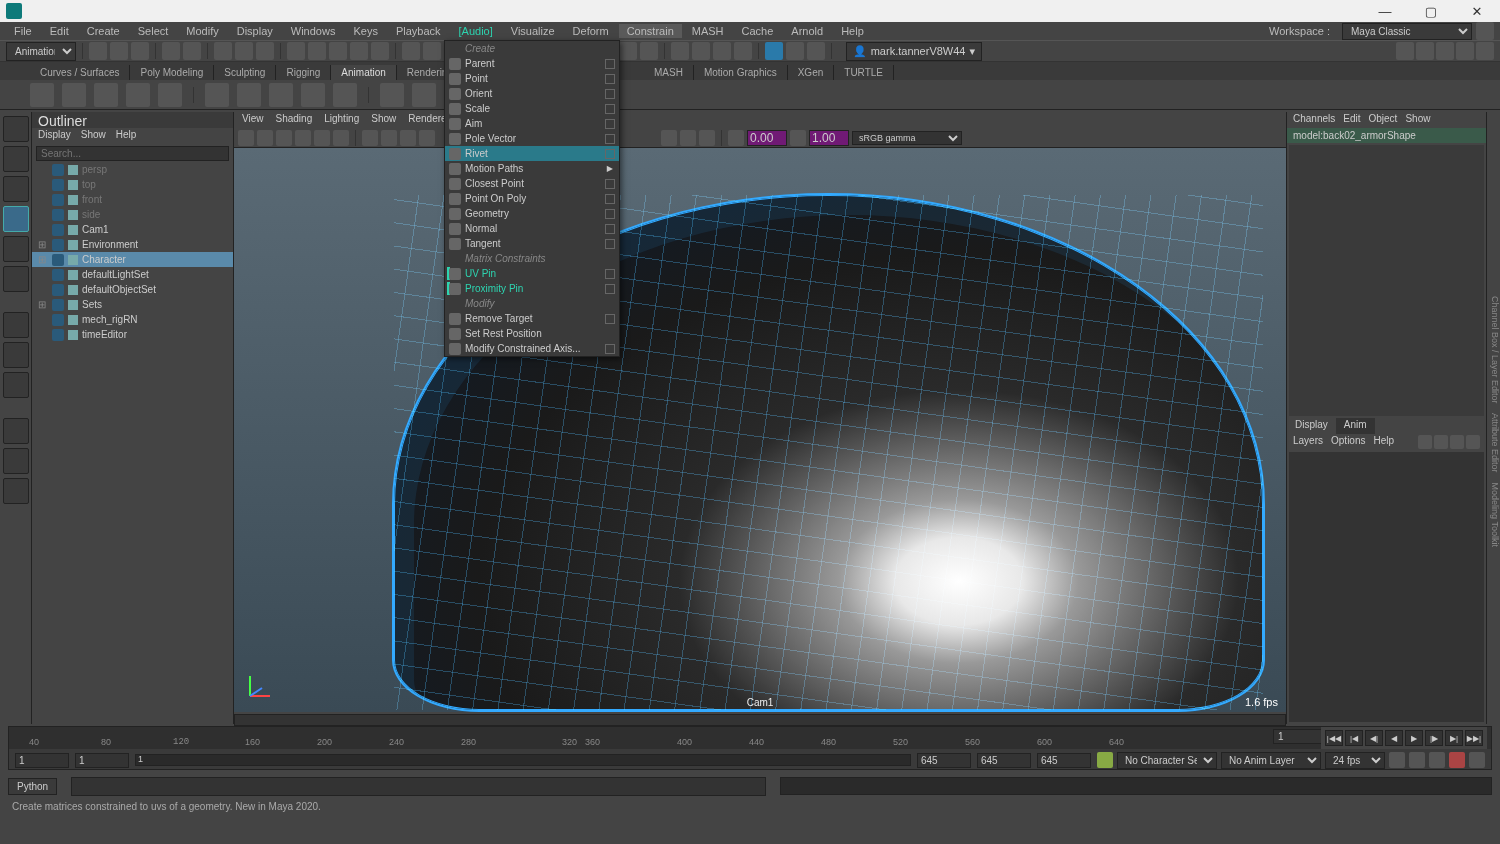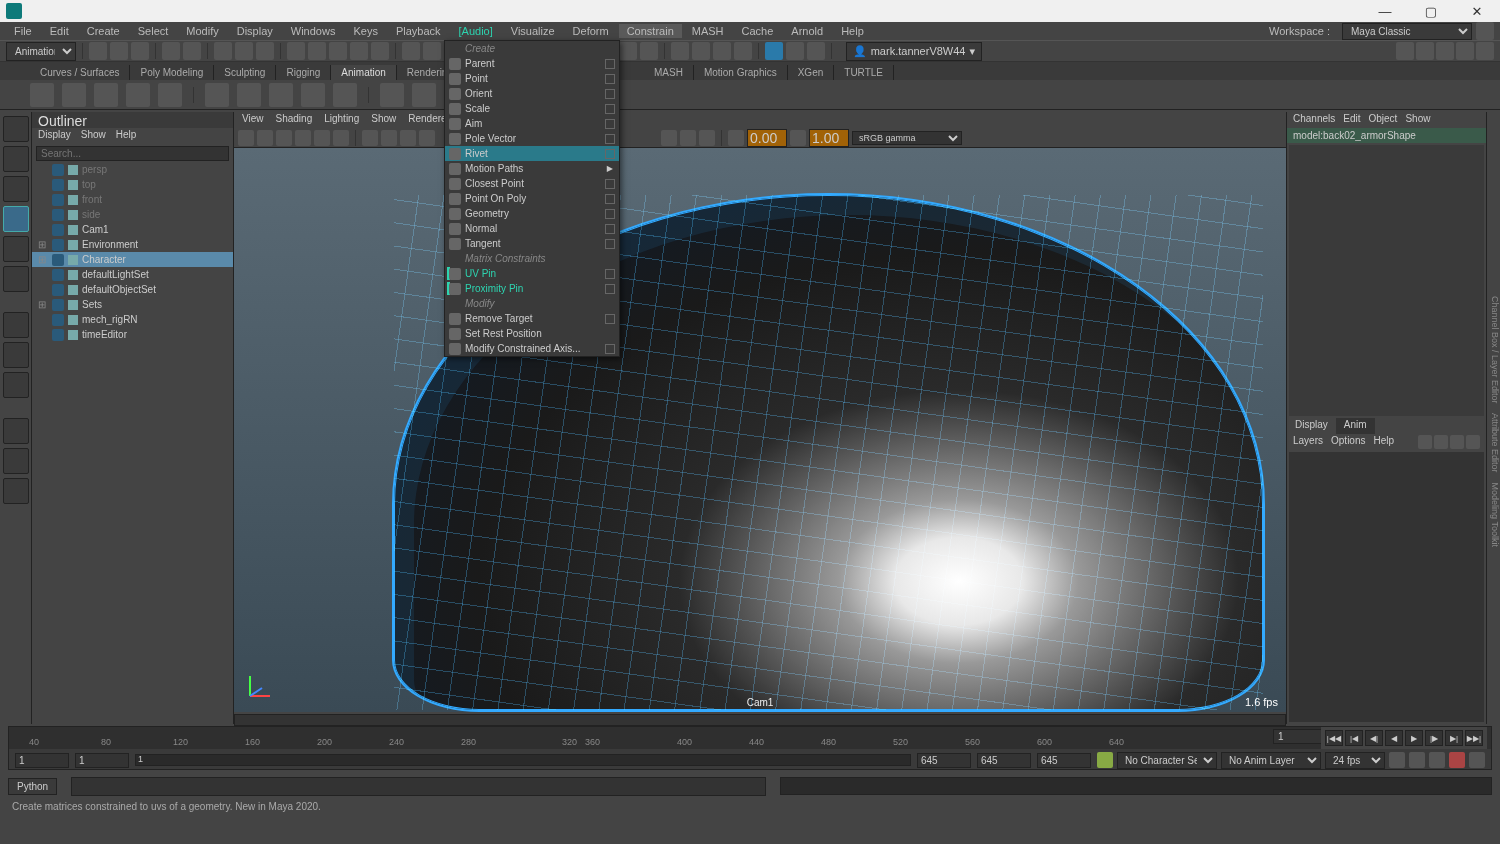--- a/index.html
+++ b/index.html
@@ -55,21 +55,21 @@
 .outliner .tic { width:12px;height:12px;background:#2a5a7a;border-radius:2px; }
 .outliner .nm { color:#ccc; }
 .outliner .row.dim .nm { color:#777; }
 .outliner .row .cube { width:10px;height:10px;background:#7aa;display:inline-block; }
 
 
 .viewport { flex:1; display:flex;flex-direction:column; position:relative; }
 .vp-menu { height:16px;display:flex;gap:12px;padding:1px 8px;font-size:10px;background:#444; }
 .vp-tools { height:20px;background:#444;border-bottom:1px solid #222;display:flex;align-items:center;gap:3px;padding-left:4px; }
 .vp-tools .i { width:16px;height:16px;background:#555;border-radius:2px; }
-.vp-tools input { width:40px;background:#a16207;border:1px solid #222;color:#ccc;font-size:14px;padding:0 2px; }
+.vp-tools input { width:40px;background:#701a75;border:1px solid #222;color:#ccc;font-size:12px;padding:0 2px; }
 .vp-tools select { background:#333;border:1px solid #222;color:#ccc;font-size:9px;padding:0 2px;width:110px; }
 .vp-canvas { flex:1; background:linear-gradient(#5a6a75 0%,#3a4a55 100%); position:relative;overflow:hidden; }
 .vp-canvas .model { position:absolute;top:8%;left:15%;right:2%;bottom:0;
   background:radial-gradient(ellipse at 65% 75%,#fff 0%,#e8e8e8 8%,#999 15%,#2a2a2a 35%,#1a1a1a 60%,#0d1a2a 90%);
   border-radius:50% 50% 10% 10% / 60% 60% 10% 10%;
   border:2px solid #3af;
   box-shadow:inset 0 0 0 1px #3af, inset 20px 20px 0 0 rgba(50,170,255,0.1);
 }
 .vp-canvas .wire { position:absolute;inset:0;
   background:
@@ -455,21 +455,21 @@
     <div class="mi hdr">Modify</div>
     <div class="mi"><span class="micn"></span>Remove Target<span class="opt"></span></div>
     <div class="mi"><span class="micn"></span>Set Rest Position</div>
     <div class="mi"><span class="micn"></span>Modify Constrained Axis...<span class="opt"></span></div>
   </div>
 
 <div class="tl">
   <div class="ruler" id="ruler">
       <span style="left: 20px;">40</span>
       <span style="left: 92px;">80</span>
-      <span style="left: 164px;">120</span>
+      <span style="left: 164px; font-family: Liberation Mono, monospace;">120</span>
       <span style="left: 236px;">160</span>
       <span style="left: 308px;">200</span>
       <span style="left: 380px;">240</span>
       <span style="left: 452px;">280</span>
       <span style="left: 553px;">320</span>
       <span style="left: 576px;">360</span>
       <span style="left: 668px;">400</span>
       <span style="left: 740px;">440</span>
       <span style="left: 812px;">480</span>
       <span style="left: 884px;">520</span>

